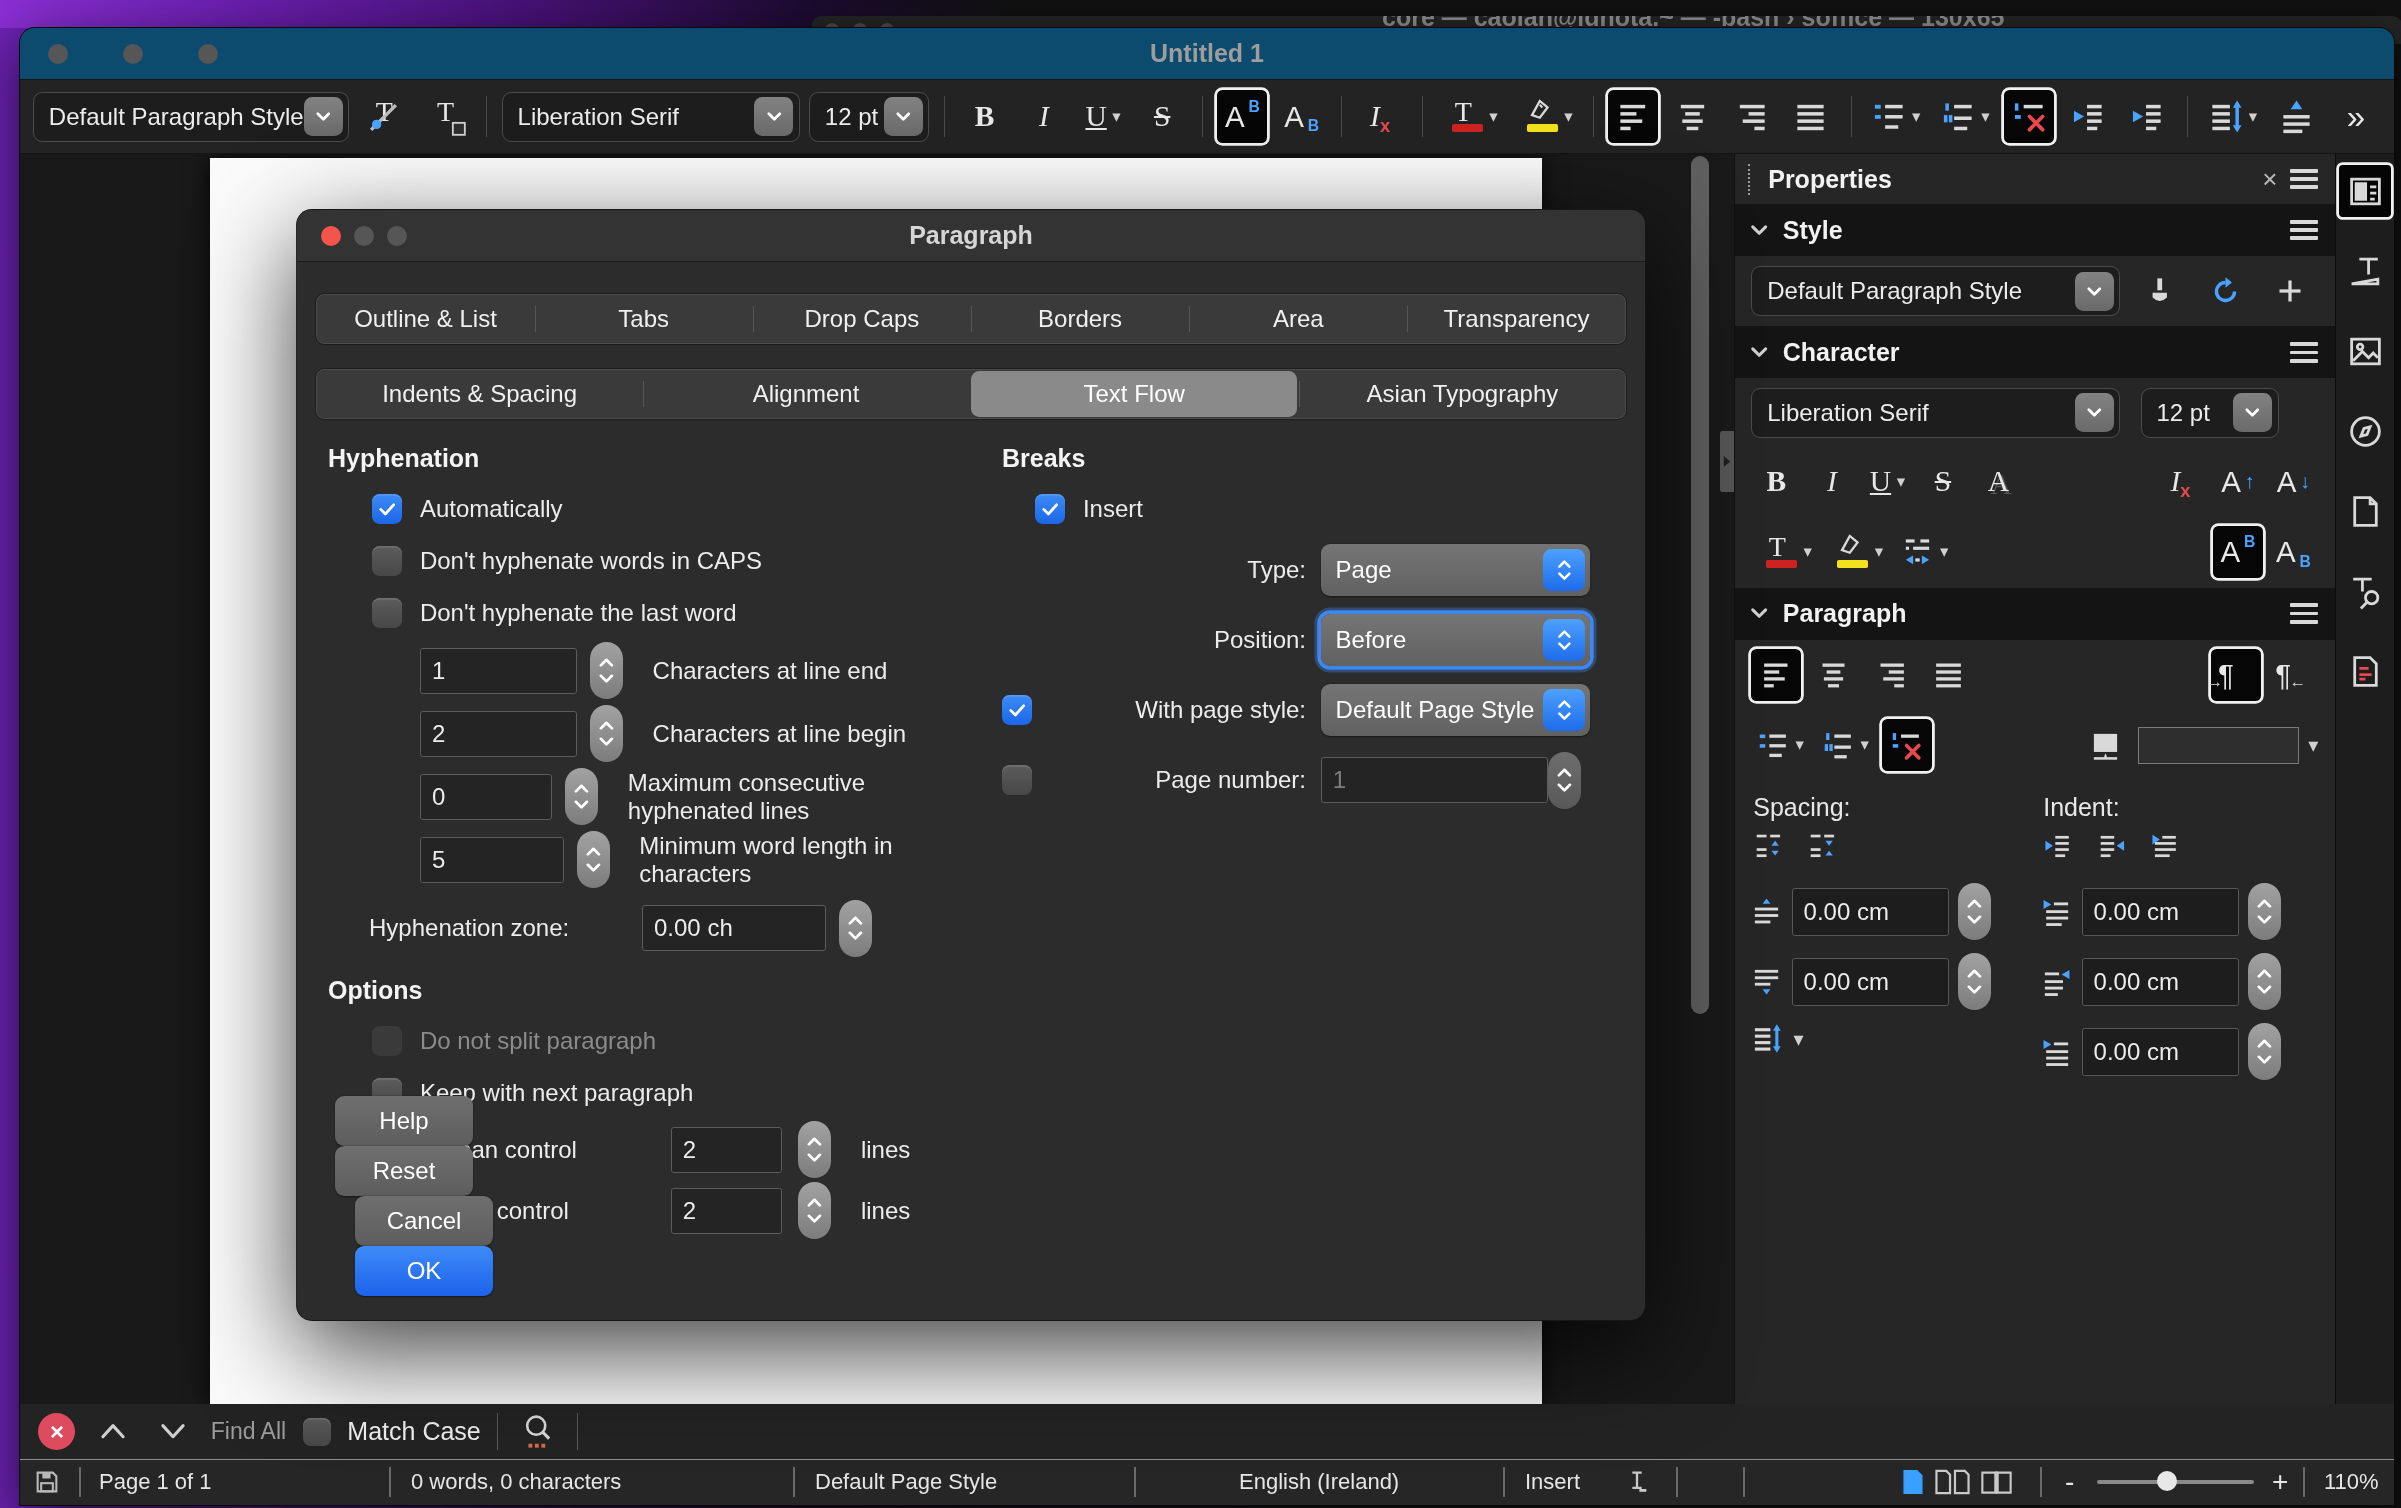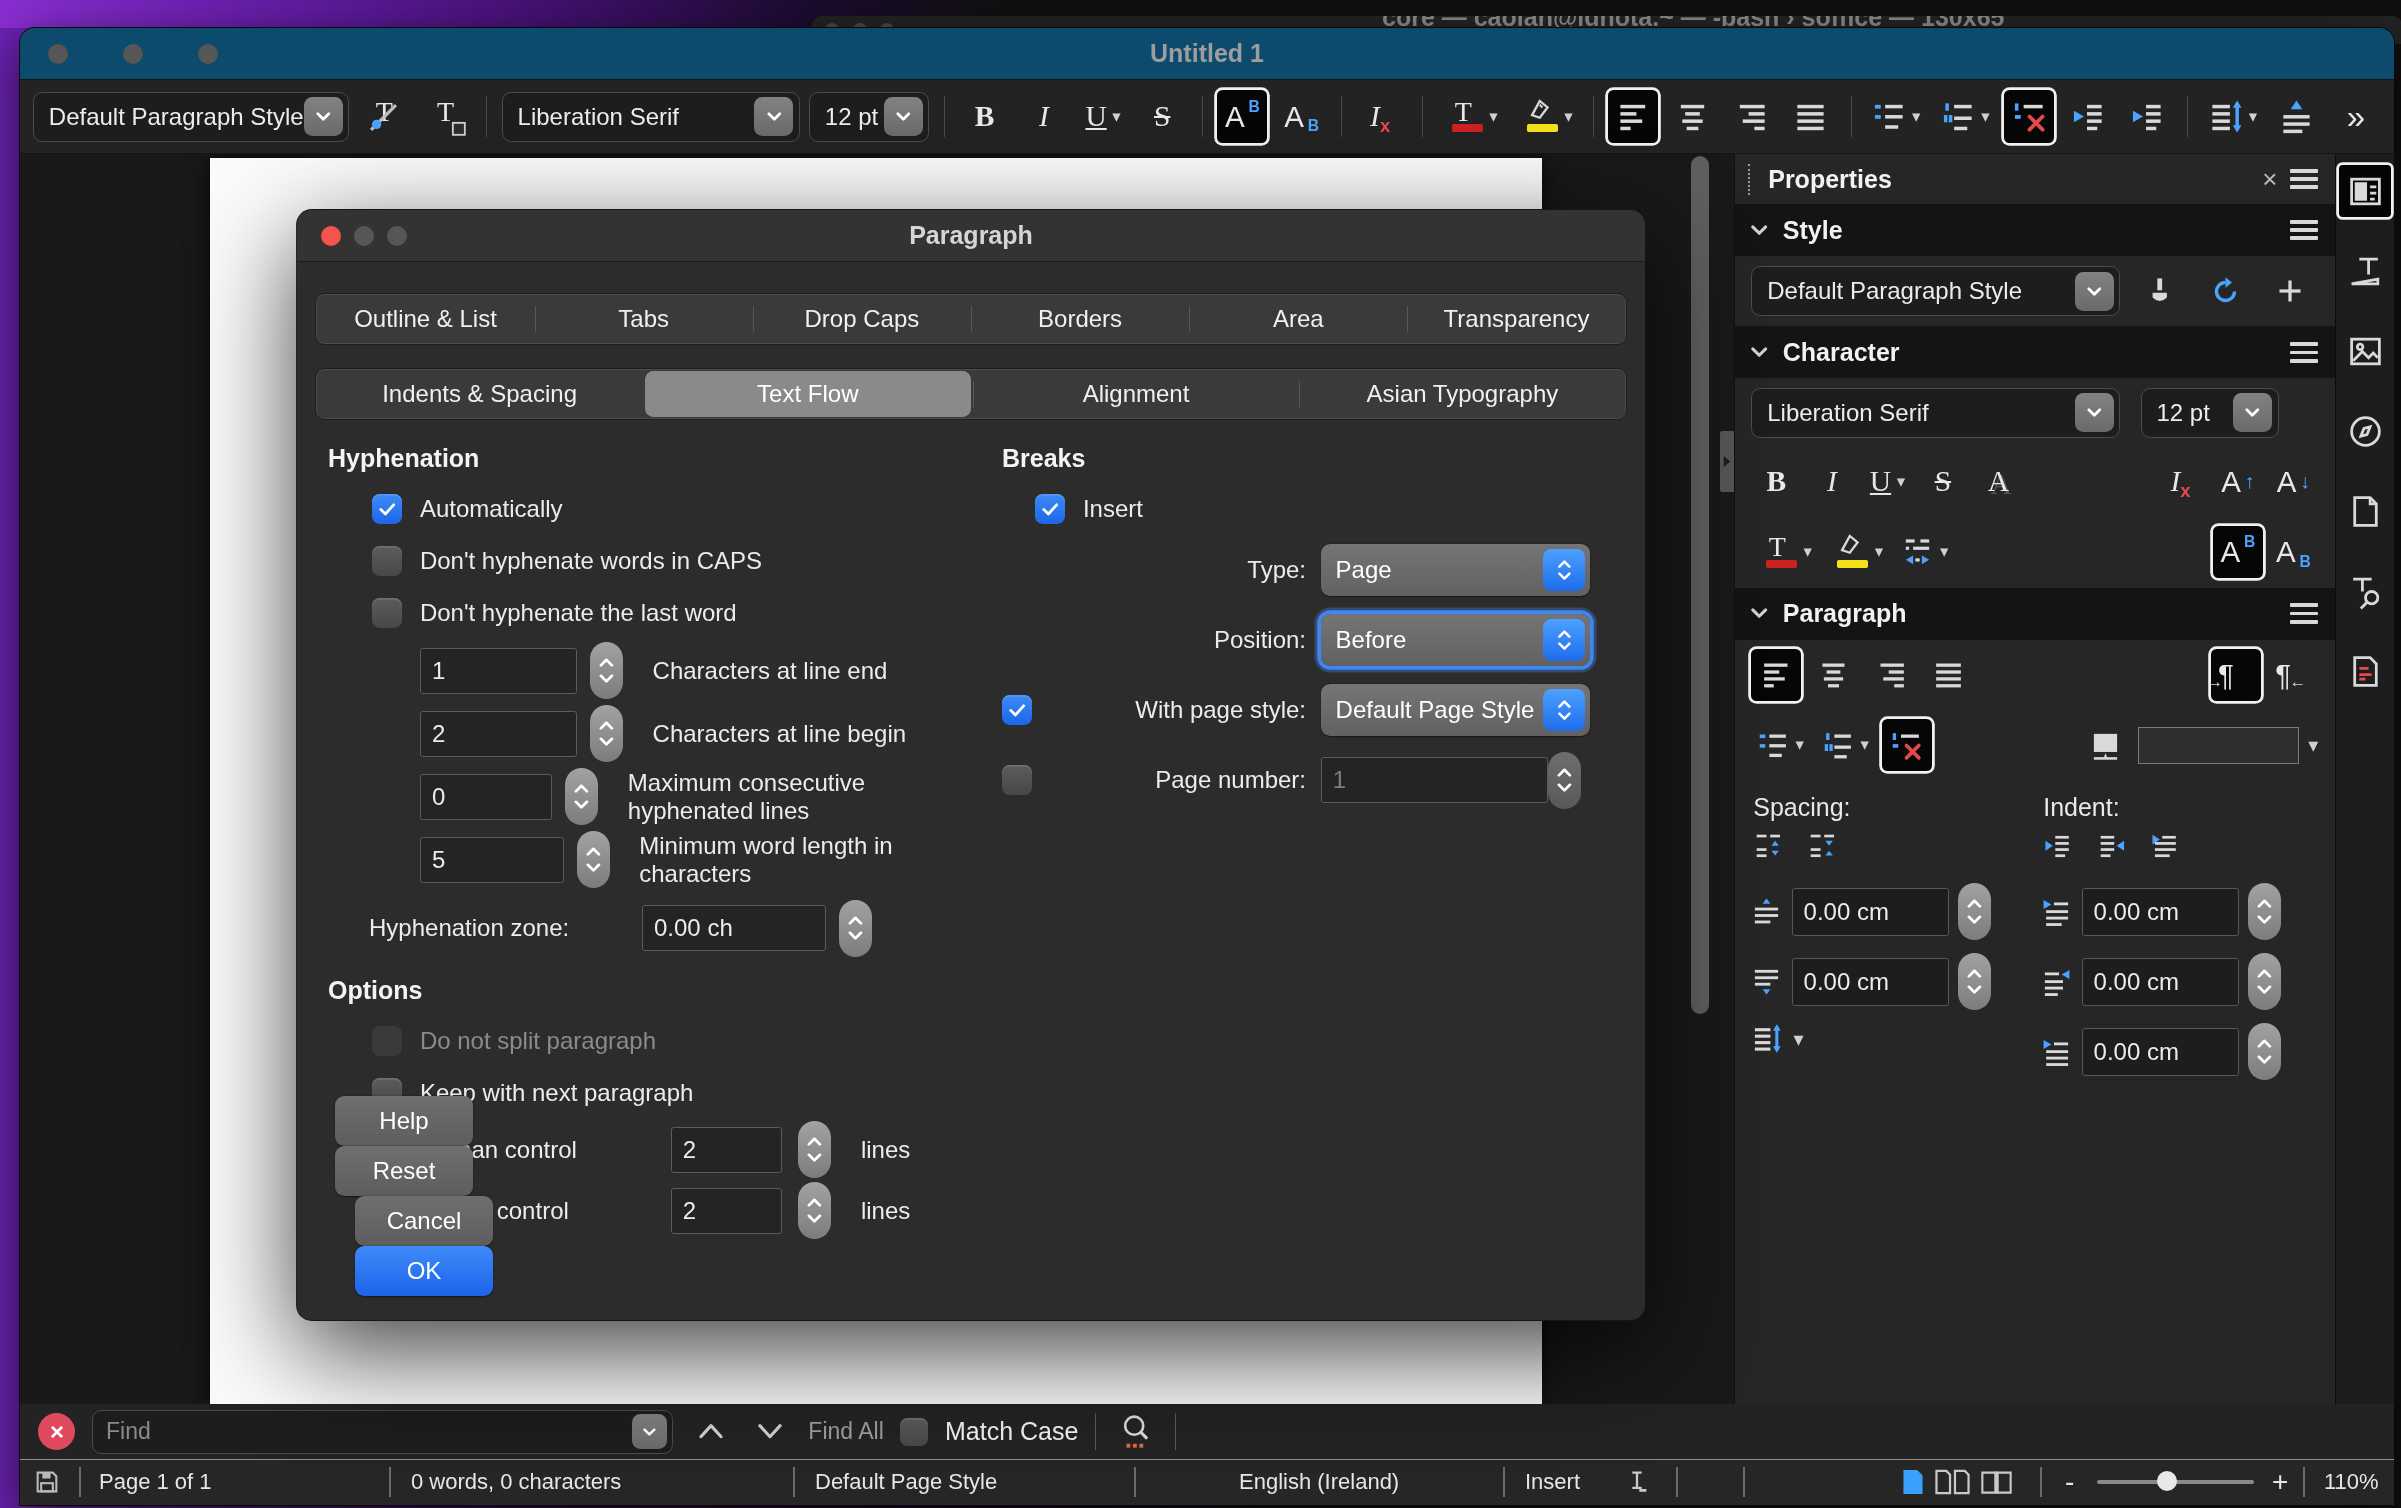--- a/index.html
+++ b/index.html
@@ -855,28 +855,20 @@
               </svg>
             </span>
         </div>
       </div>
     </div>
 
     <div class="findbar">
       <span class="find-close">
           <span>×</span>
         </span>
-      <div class="find-combo">
-        <input type="text" placeholder="Find" style="">
-        <span class="vbtn" style="width:35px;height:35px;margin-left:7.4px">
-            <svg width="14.8" height="10" viewBox="0 0 18 12">
-              <path class="chv" d="M3 3 L9 9 L15 3"></path>
-            </svg>
-          </span>
-      </div>
       <span class="fnav">
           <svg width="28" height="18.4" viewBox="0 0 30 20">
             <path class="chvg" d="M4 16 L15 4 L26 16"></path>
           </svg>
         </span>
       <span class="fnav">
           <svg width="28" height="18.4" viewBox="0 0 30 20">
             <path class="chvg" d="M4 4 L15 16 L26 4"></path>
           </svg>
         </span>
@@ -961,22 +953,22 @@
       <div class="tabstrip">
         <span class="tab">Outline &amp; List</span>
         <span class="tab">Tabs</span>
         <span class="tab">Drop Caps</span>
         <span class="tab">Borders</span>
         <span class="tab">Area</span>
         <span class="tab">Transparency</span>
       </div>
       <div class="tabstrip">
         <span class="tab">Indents &amp; Spacing</span>
+        <span class="tab">Alignment</span>
         <span class="tab selected">Text Flow</span>
-        <span class="tab">Alignment</span>
         <span class="tab">Asian Typography</span>
       </div>
     </div>
 
     <div class="dlg-body">
 
       <div class="col-l">
         <div class="h3">Hyphenation</div>
         <div class="crow">
           <span class="cb checked">

